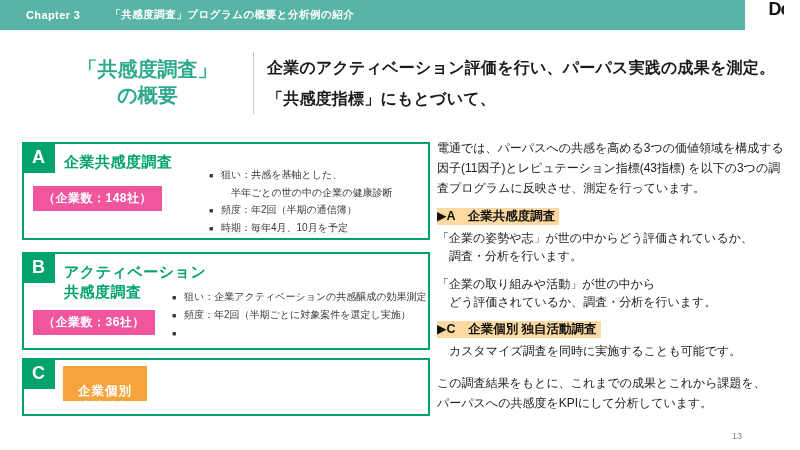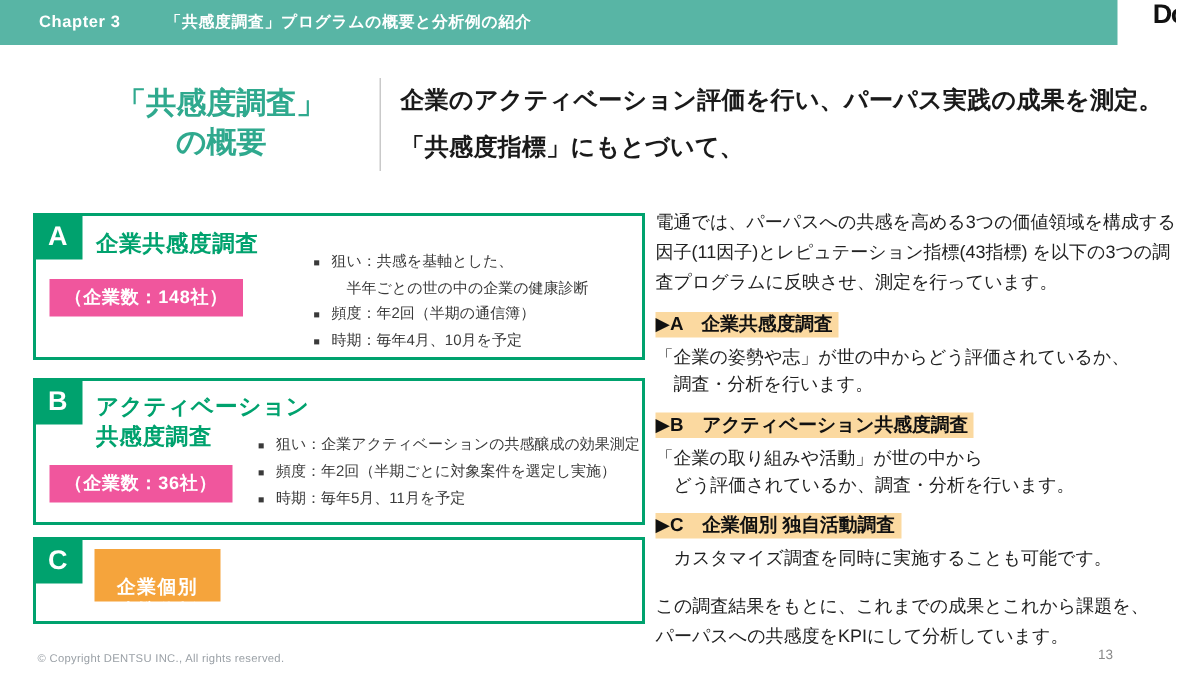--- a/index.html
+++ b/index.html
@@ -120,21 +120,20 @@
         <div class="bullet">
           <span class="bm">■</span>
           <span>狙い：企業アクティベーションの共感醸成の効果測定</span>
         </div>
         <div class="bullet">
           <span class="bm">■</span>
           <span>頻度：年2回（半期ごとに対象案件を選定し実施）</span>
         </div>
         <div class="bullet">
           <span class="bm">■</span>
-          <span>時期：毎年5月、11月を予定</span>
         </div>
       </div>
   </div>
 
   <div class="pbox c">
     <div class="tab">C</div>
     <div class="orange-badge">
       <div>企業個別</div>
       <div>連携分析</div>
     </div>
@@ -142,29 +141,27 @@
 
   <div class="rcol">
     <div class="r-intro">電通では、パーパスへの共感を高める3つの価値領域を構成する因子(11因子)とレピュテーション指標(43指標) を以下の3つの調査プログラムに反映させ、測定を行っています。</div>
     <div>
         <div class="r-item">
         <div class="r-head">▶A　企業共感度調査</div>
         <div class="r-body">「企業の姿勢や志」が世の中からどう評価されているか、
 　調査・分析を行います。</div>
       </div>
         <div class="r-item">
-        <div class="r-head">▶B　アクティベーション共感度調査</div>
         <div class="r-body">「企業の取り組みや活動」が世の中から
 　どう評価されているか、調査・分析を行います。</div>
       </div>
         <div class="r-item">
         <div class="r-head">▶C　企業個別 独自活動調査</div>
         <div class="r-body">　カスタマイズ調査を同時に実施することも可能です。</div>
       </div>
       </div>
     <div class="r-outro">この調査結果をもとに、これまでの成果とこれから課題を、
 パーパスへの共感度をKPIにして分析しています。</div>
   </div>
 
-  <div class="copyright">© Copyright DENTSU INC., All rights reserved.</div>
   <div class="pagenum">13</div>
 
 </div>
 
 </body></html>

